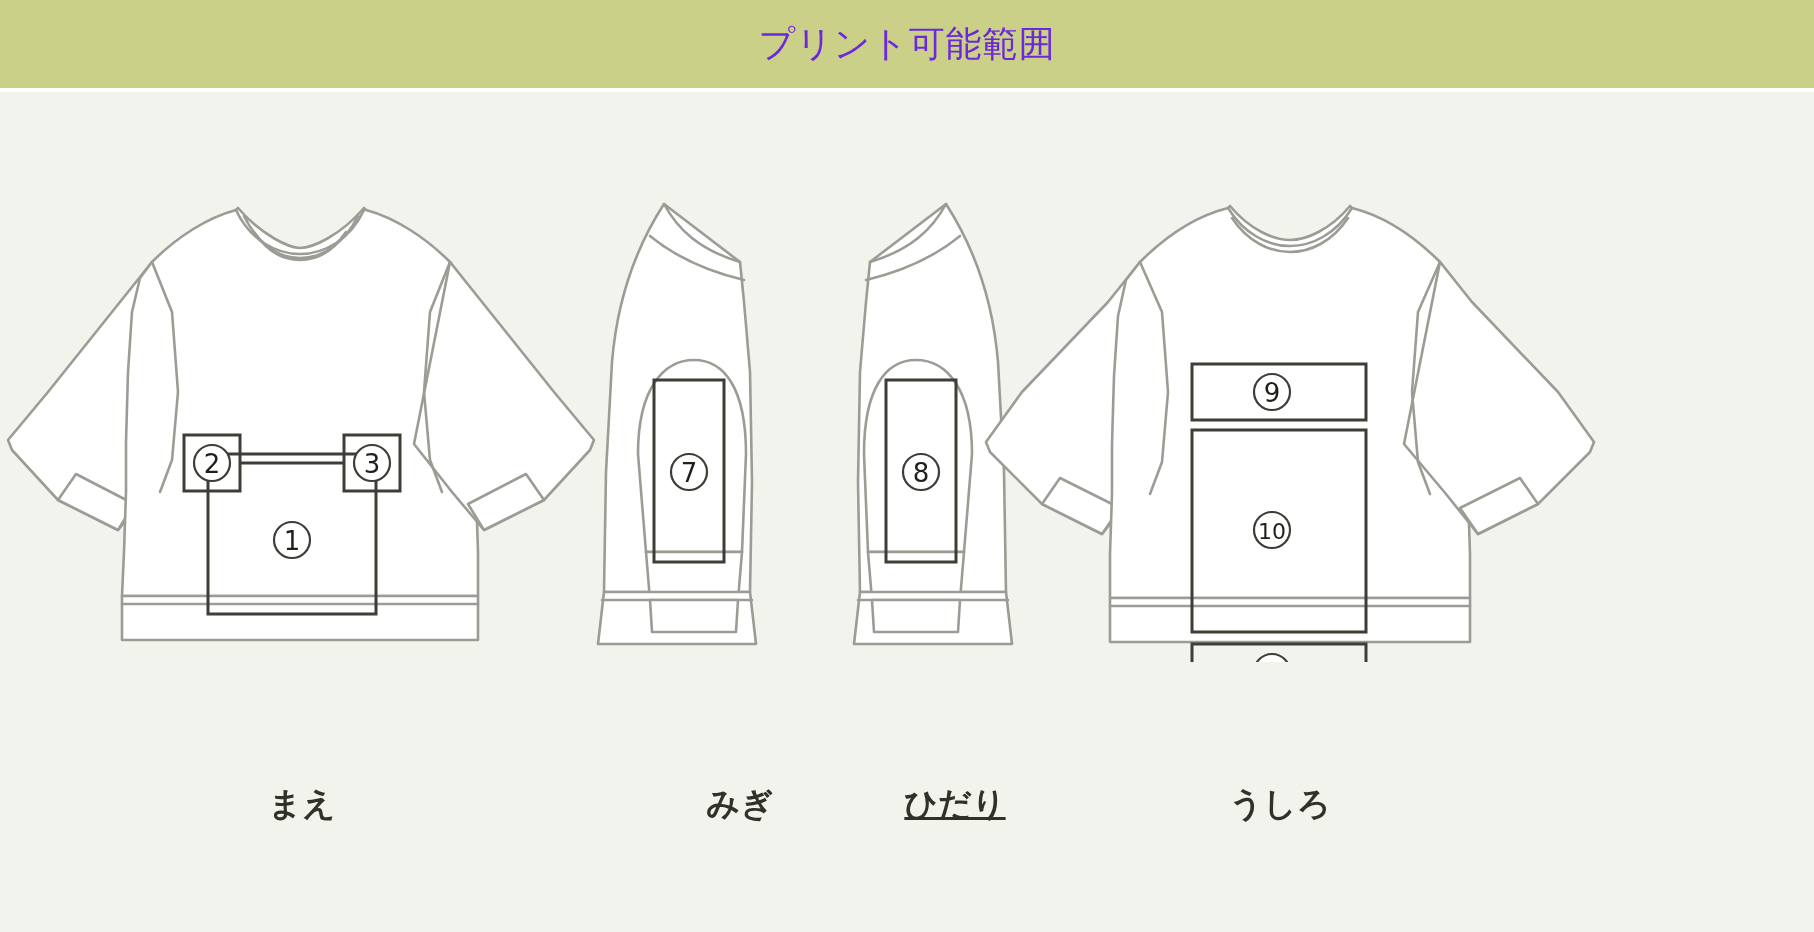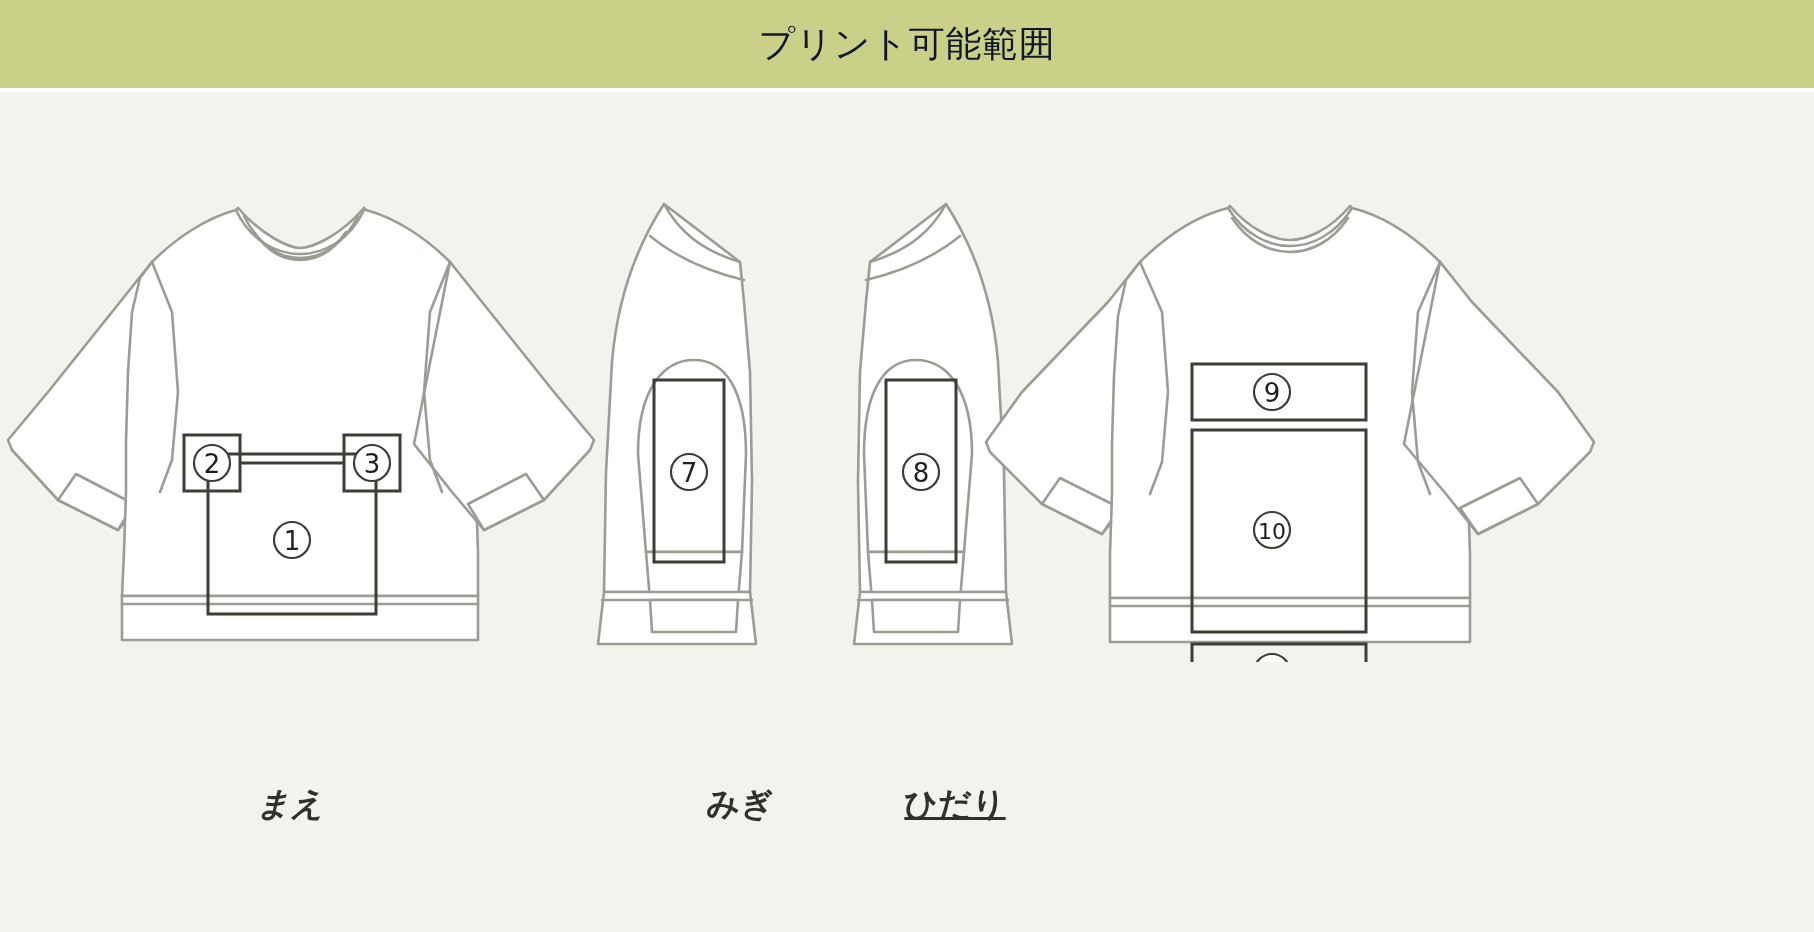--- a/index.html
+++ b/index.html
@@ -27,21 +27,21 @@
     width: 1814px;
     height: 88px;
     background: #cbd089;
     display: flex;
     align-items: center;
     justify-content: center;
   }
   .header-title {
     font-size: 36px;
     font-weight: 500;
-    color: #0f172a;
+    color: #6d28d9;
     letter-spacing: 0.02em;
     line-height: 1;
     font-family: "DejaVu Sans", "Liberation Sans", sans-serif;
   }
   .header-underline {
     position: absolute;
     left: 0;
     top: 88px;
     width: 1814px;
     height: 4px;
@@ -67,21 +67,21 @@
   .view-label {
     position: absolute;
     font-size: 33px;
     font-weight: 700;
     color: #2e3228;
     text-align: center;
     white-space: nowrap;
     font-family: "DejaVu Sans", "Liberation Sans", sans-serif;
     line-height: 1;
   }
-  .lbl-front { left: 150px;  top: 695px; width: 280px; font-style: italic; }
+  .lbl-front { left: 162px;  top: 695px; width: 280px; }
   .lbl-right { left: 650px;  top: 695px; width: 180px; }
   .lbl-left  { left: 865px;  top: 695px; width: 180px; text-decoration: underline; }
   .lbl-back  { left: 1140px; top: 695px; width: 280px; }
 
   
   .outline { fill: #ffffff; stroke: #9a9d94; stroke-width: 2.6; stroke-linejoin: round; stroke-linecap: round; }
   .outline-none { fill: none; stroke: #9a9d94; stroke-width: 2.6; stroke-linejoin: round; stroke-linecap: round; }
   .zone { fill: none; stroke: #3b3f36; stroke-width: 3; }
   .zone-line { stroke: #3b3f36; stroke-width: 3; fill: none; }
   .marker-circle { fill: #ffffff; stroke: #3b3f36; stroke-width: 2.2; }
@@ -227,15 +227,16 @@
       </g>
       <g>
         <circle class="marker-circle" cx="292" cy="480" r="18"></circle>
         <text class="marker-text marker-text-sm" x="292" y="481">11</text>
       </g>
     </svg>
 
     <div class="view-label lbl-front">まえ</div>
     <div class="view-label lbl-right">みぎ</div>
     <div class="view-label lbl-left">ひだり</div>
+    <div class="view-label lbl-back">うしろ</div>
 
   </div>
 </div>
 
 </body></html>

